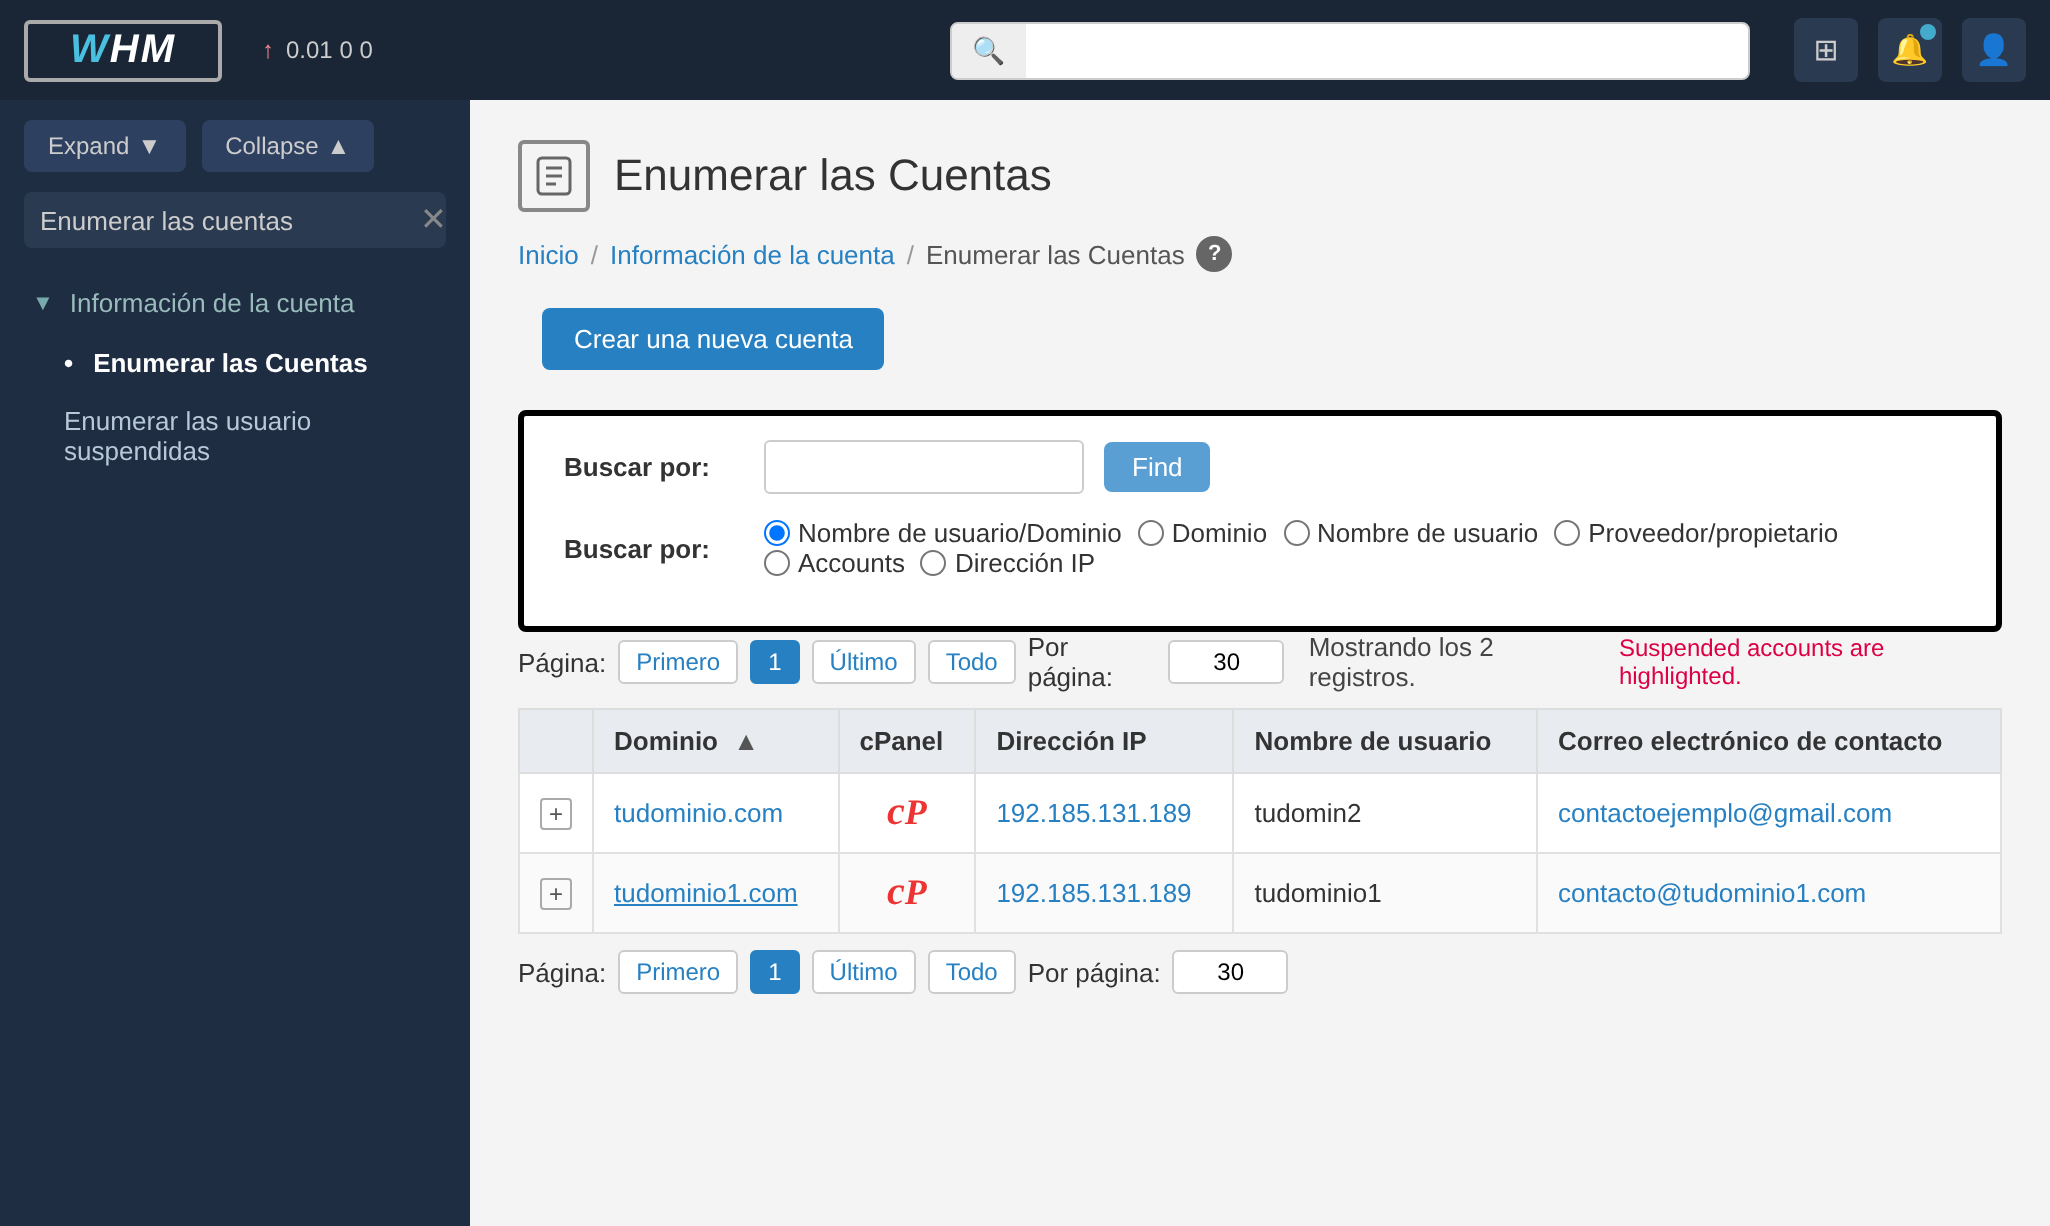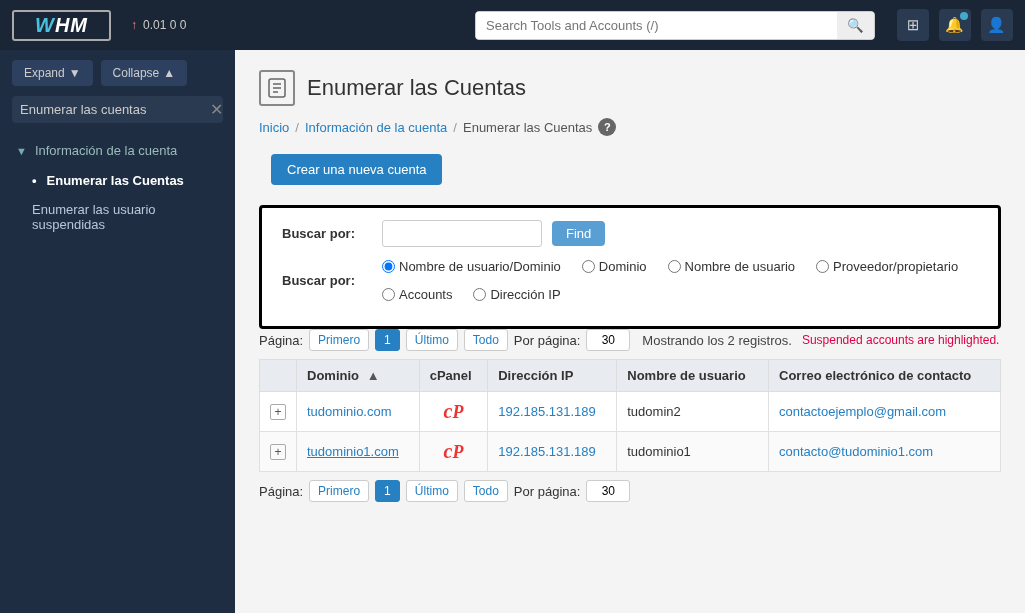--- a/index.html
+++ b/index.html
@@ -273,21 +273,21 @@
       color: white;
       border: none;
       border-radius: 4px;
       padding: 5px 14px;
       cursor: pointer;
       font-size: 13px;
     }
     .radio-row {
       display: flex;
       align-items: flex-end;
-      gap: 13px;
+      gap: 0;
       flex-wrap: wrap;
     }
     .radio-row label {
       display: flex;
       align-items: center;
       gap: 4px;
       color: #333;
       cursor: pointer;
       margin-right: 8px;
     }
@@ -315,21 +315,21 @@
     .page-btn.active-page {
       background: #2680c2;
       color: white;
       border-color: #2680c2;
     }
     .per-page-input {
       border: 1px solid #ccc;
       border-radius: 3px;
       padding: 3px 6px;
       font-size: 12px;
-      width: 44px;
+      width: 58px;
       text-align: center;
     }
     .records-text { color: #444; margin-left: 6px; }
     .suspended-text { color: #d04; font-size: 12px; margin-left: 4px; }
 
     
     .data-table {
       width: 100%;
       border-collapse: collapse;
       background: white;
@@ -385,21 +385,20 @@
 
 <div class="topbar">
   <div class="logo">
     <span>W</span>HM
   </div>
   <div class="server-stats">
     <span class="arrow-up">↑</span>
     <span>0.01  0  0</span>
   </div>
   <div class="search-bar">
-    <input type="text" placeholder="Search Tools and Accounts (/)" style="">
     <button>🔍</button>
   </div>
   <div class="topbar-icons">
     <div class="topbar-icon">⊞</div>
     <div class="topbar-icon">
       🔔
       <div class="badge"></div>
     </div>
     <div class="topbar-icon">👤</div>
   </div>

